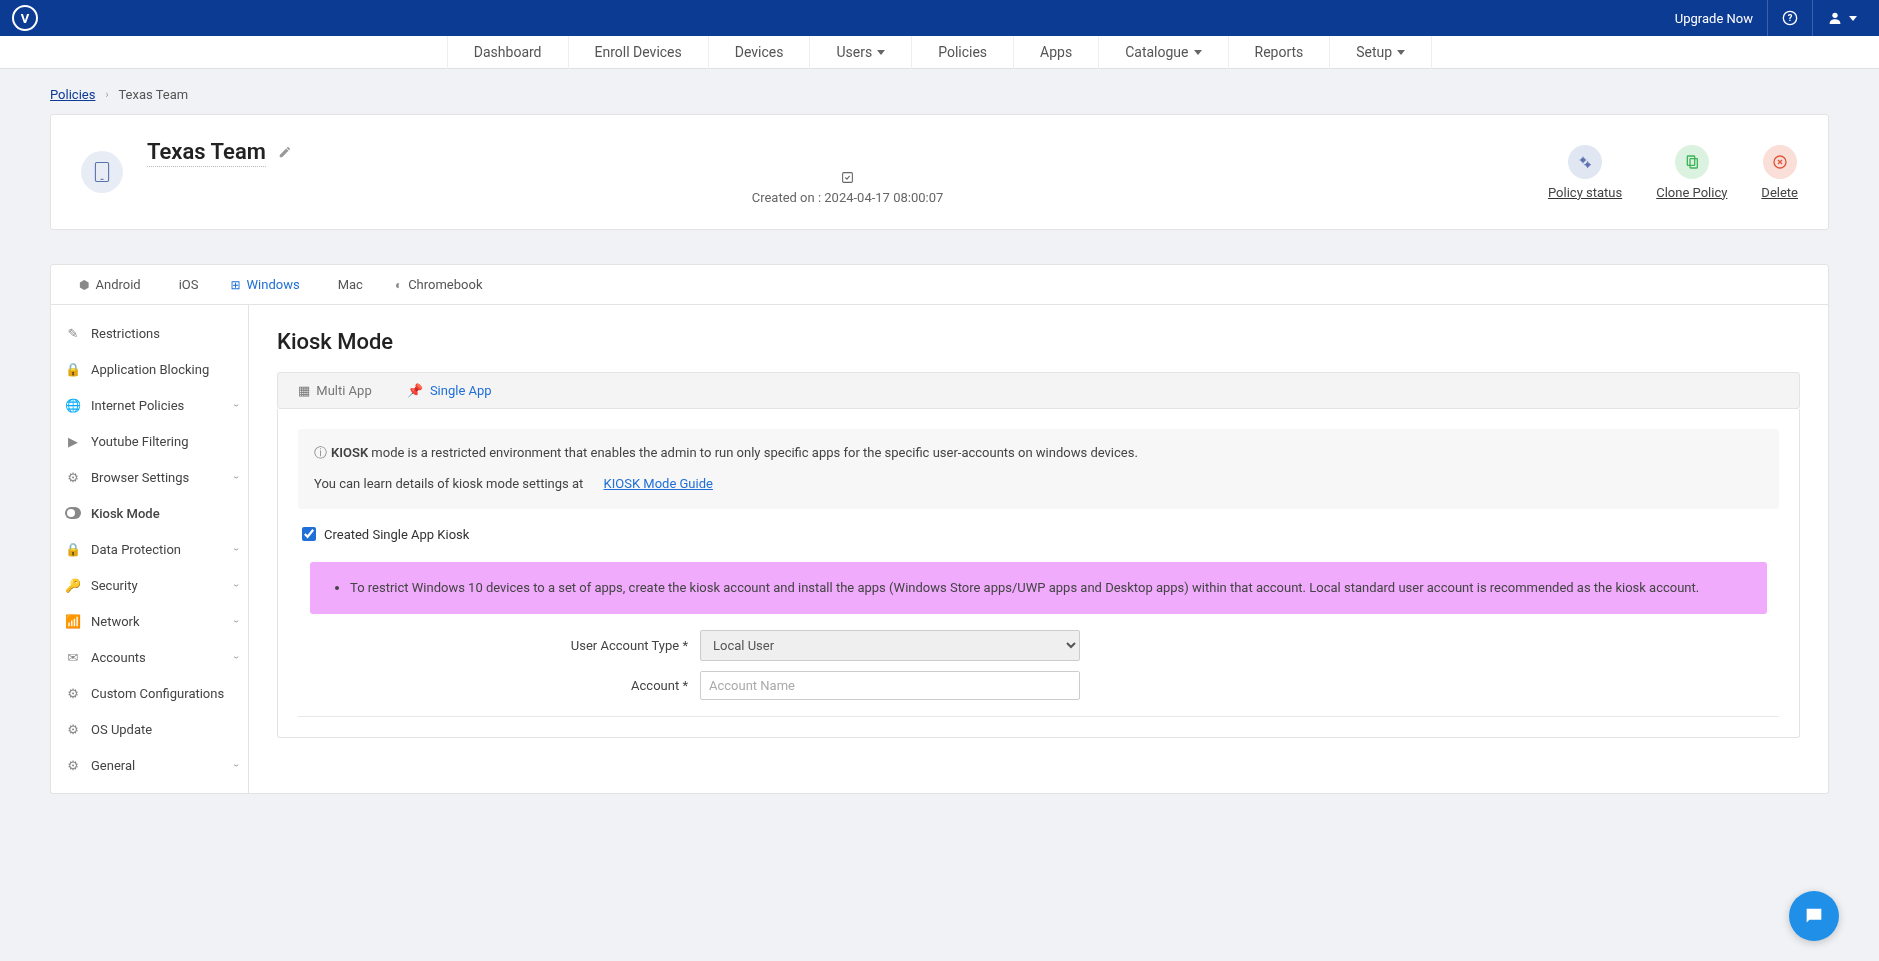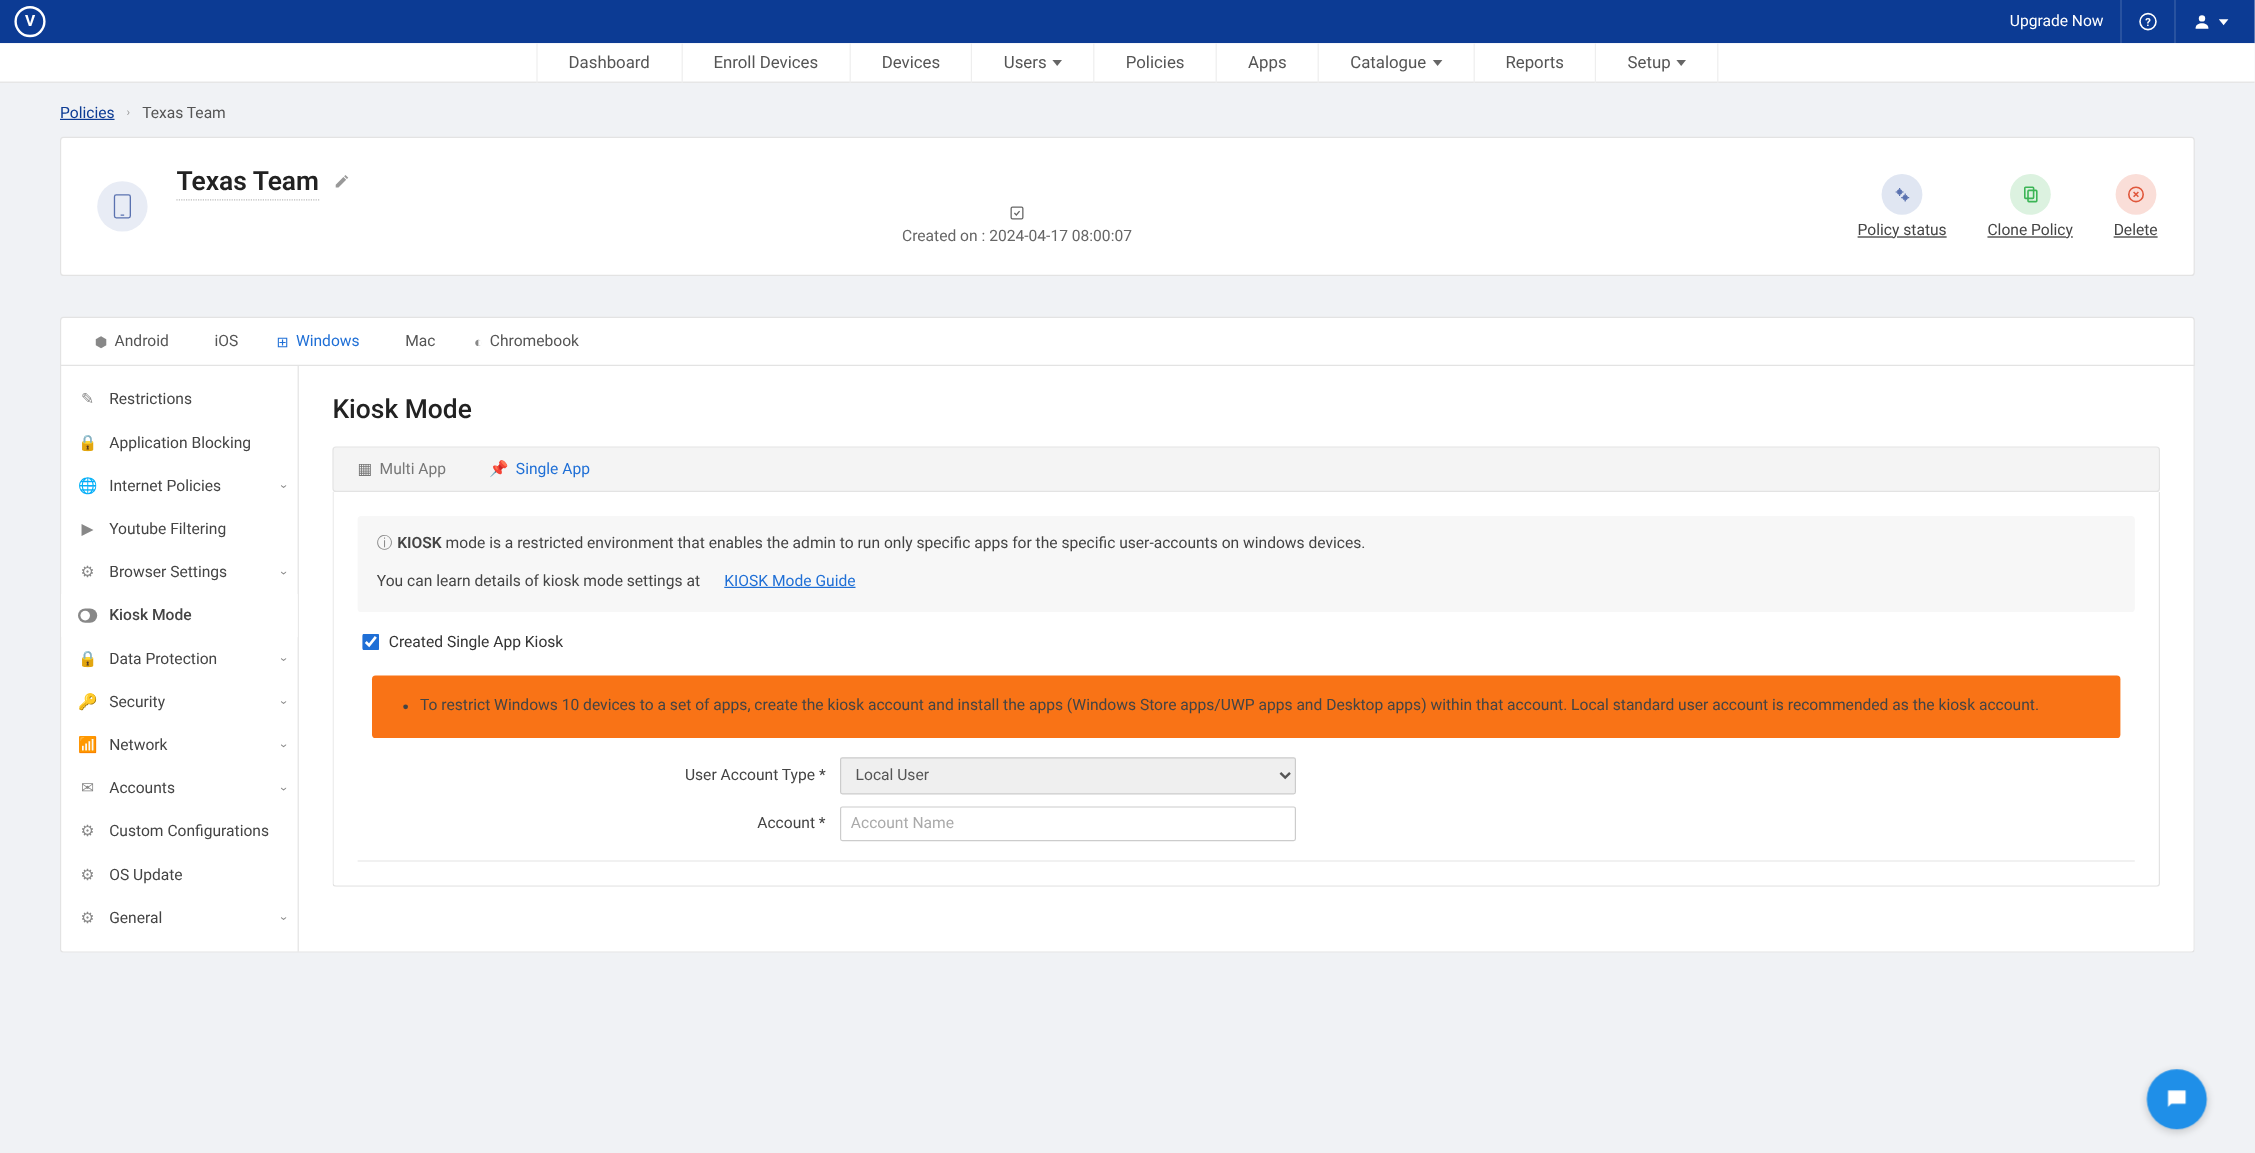--- a/index.html
+++ b/index.html
@@ -9,21 +9,21 @@
 .topbar { background: #0c3b94; height: 36px; display: flex; align-items: center; justify-content: space-between; padding: 0 8px 0 12px; }
 .logo-circle { width: 26px; height: 26px; border: 2px solid #fff; border-radius: 50%; display: flex; align-items: center; justify-content: center; color: #fff; font-weight: bold; font-size: 13px; }
 .topbar-right { display: flex; align-items: center; gap: 0; }
 .upgrade-link { color: #fff; font-size: 13px; padding: 0 14px; cursor: pointer; }
 .topbar-icon-cell { padding: 0 14px; border-left: 1px solid rgba(255,255,255,0.2); height: 36px; display: flex; align-items: center; color: #fff; cursor: pointer; }
 .topbar-icon-cell svg { width: 16px; height: 16px; fill: #fff; }
 .caret { width: 0; height: 0; border-left: 4px solid transparent; border-right: 4px solid transparent; border-top: 5px solid #fff; margin-left: 6px; }
 
 
 .mainnav { background: #fff; height: 33px; display: flex; justify-content: center; border-bottom: 1px solid #e0e0e0; }
-.mainnav-inner { display: flex; }
+.mainnav-inner { display: flex; align-items: center; }
 .mainnav-item { padding: 0 26px; height: 33px; display: flex; align-items: center; gap: 5px; color: #555; font-size: 14px; cursor: pointer; border-right: 1px solid #eee; }
 .mainnav-item:first-child { border-left: 1px solid #eee; }
 .caret-dark { width: 0; height: 0; border-left: 4px solid transparent; border-right: 4px solid transparent; border-top: 5px solid #666; }
 
 
 .breadcrumb { padding: 18px 50px 12px; font-size: 13px; color: #555; display: flex; align-items: center; gap: 10px; }
 .breadcrumb a { color: #0c3b94; text-decoration: underline; cursor: pointer; }
 .breadcrumb .chev { color: #999; font-size: 10px; }
 
 
@@ -71,21 +71,21 @@
 
 .inner-card { border: 1px solid #e3e3e3; border-radius: 3px; margin-top: 0; padding: 20px; border-top: none; border-top-left-radius: 0; border-top-right-radius: 0; }
 .info-box { background: #f7f7f7; padding: 14px 16px; border-radius: 3px; font-size: 13px; color: #444; line-height: 1.6; }
 .info-box .info-icon { color: #888; margin-right: 4px; }
 .info-box strong { font-weight: 600; }
 .info-box a { color: #1f6fd6; text-decoration: underline; cursor: pointer; padding-left: 17px; }
 
 .checkbox-row { margin: 18px 0 20px 4px; font-size: 13px; color: #333; display: flex; align-items: center; gap: 8px; }
 .checkbox-row input { width: 14px; height: 14px; accent-color: #1f6fd6; }
 
-.note-box { background: #f97316; padding: 16px 20px; margin: 16px 12px; border-radius: 3px; }
+.note-box { background: #f0abfc; padding: 16px 20px; margin: 16px 12px; border-radius: 3px; }
 .note-box ul { list-style: disc; padding-left: 20px; font-size: 13px; color: #444; line-height: 1.6; }
 
 .form-row { display: flex; align-items: center; gap: 12px; margin: 10px 0; }
 .form-label { width: 390px; text-align: right; font-size: 13px; color: #444; }
 .form-row select, .form-row input[type=text] { width: 380px; padding: 6px 8px; font-size: 13px; border: 1px solid #ccc; border-radius: 2px; color: #555; }
 .form-row input[type=text]::placeholder { color: #aaa; }
 
 .chat-fab { position: fixed; bottom: 20px; right: 40px; width: 50px; height: 50px; border-radius: 50%; background: #1f8fe8; display: flex; align-items: center; justify-content: center; cursor: pointer; box-shadow: 0 2px 8px rgba(0,0,0,0.2); }
 .chat-fab svg { width: 22px; height: 22px; fill: #fff; }
 

